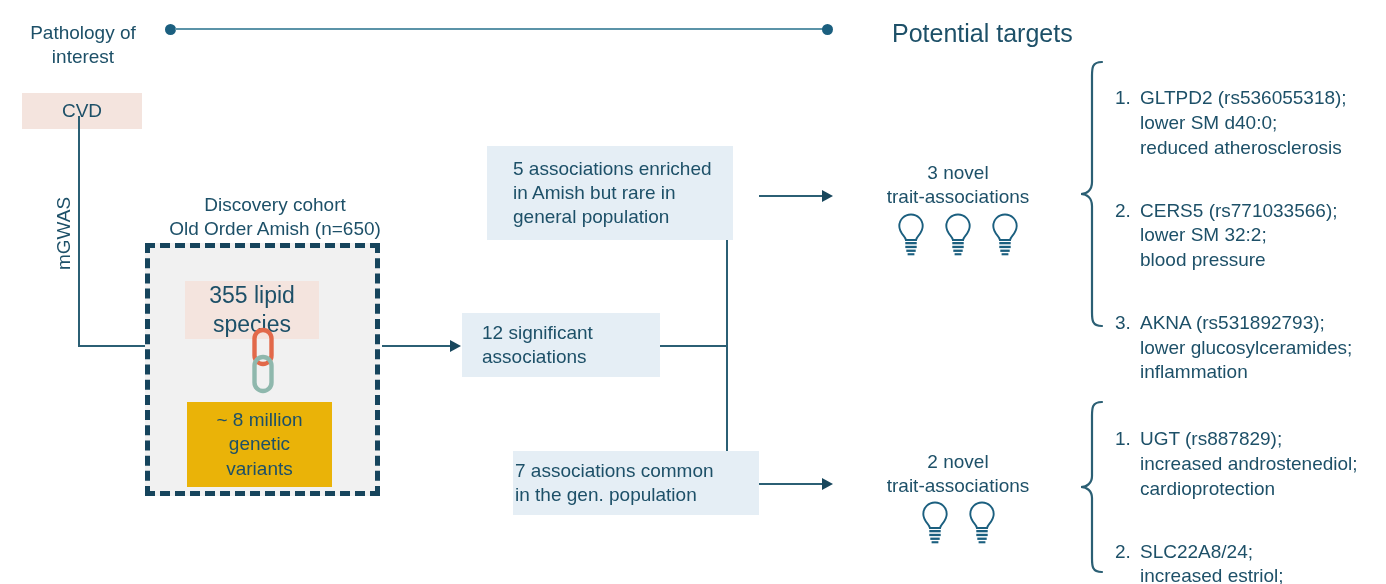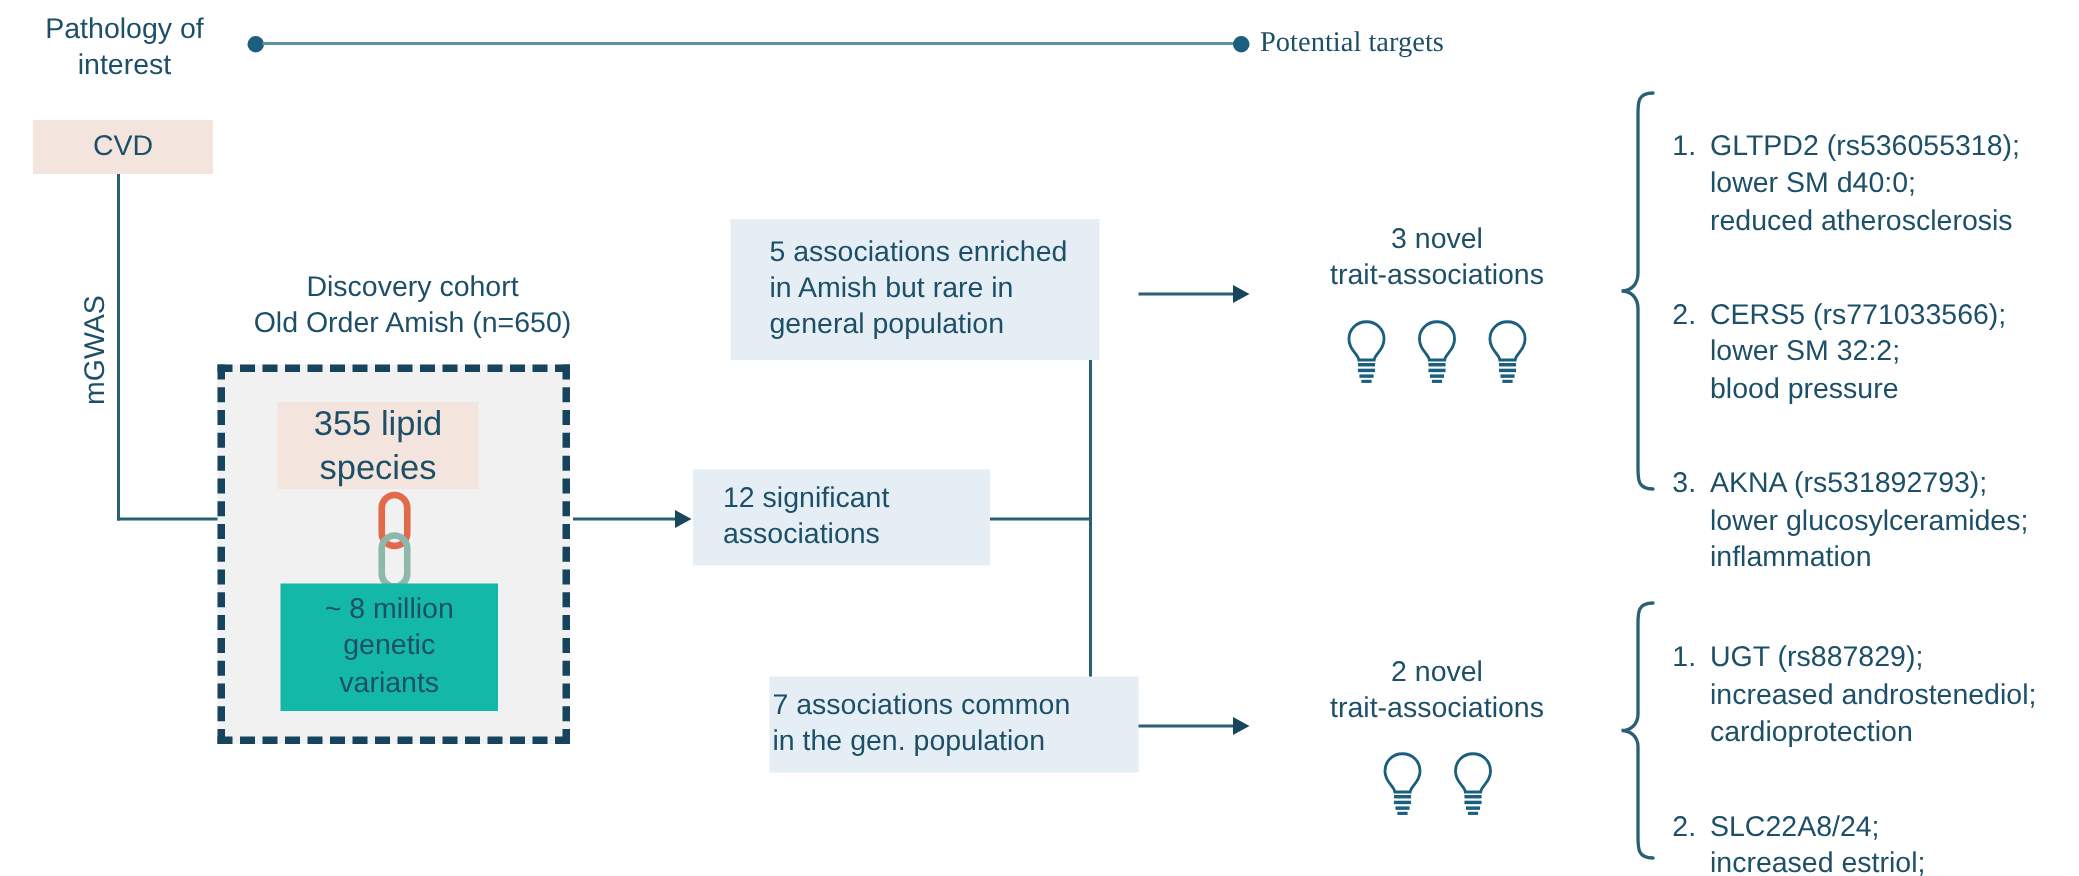--- a/index.html
+++ b/index.html
@@ -17,21 +17,21 @@
     height: 584px;
     background: #ffffff;
     overflow: hidden;
   }
   .abs { position: absolute; }
   .txt {
     color: #1d5068;
     line-height: 1.28;
     white-space: pre-line;
   }
-  .center { text-align: center; }
+  .center { text-align: center; margin-top: 13px; }
 
   
   .axis-line {
     background: #5b93a8;
     height: 2px;
   }
   .axis-dot {
     width: 11px; height: 11px;
     border-radius: 50%;
     background: #1b5f7f;
@@ -39,21 +39,21 @@
 
   
   .box {
     display: flex;
     align-items: center;
     justify-content: center;
     box-sizing: border-box;
   }
   .box-pink   { background: #f4e4de; }
   .box-blue   { background: #e5eef5; }
-  .box-mint   { background: #14b8a6; }
+  .box-mint   { background: #eab308; }
   .box-left   { justify-content: flex-start; }
 
   .dashed {
     box-sizing: border-box;
     border: 5px dashed #16445c;
     background: #f1f1f1;
   }
 
   
   .hline { background: #2b5f74; height: 2px; }
@@ -90,21 +90,21 @@
 
 <div id="canvas">
 
   <div class="abs txt center" style="left:8px; top:8px; width:150px; font-size:19px;">Pathology of
 interest</div>
 
   <div class="abs axis-dot" style="left:165px; top:24px;"></div>
   <div class="abs axis-line" style="left:175px; top:28px; width:655px;"></div>
   <div class="abs axis-dot" style="left:822px; top:24px;"></div>
 
-  <div class="abs txt" style="left:840px; top:17px; font-size:19px;font-family:Liberation Serif, serif;">Potential targets</div>
+  <div class="abs txt" style="left:892px; top:17px; font-size:25px;">Potential targets</div>
 
   <div class="abs box box-pink txt center" style="left:22px; top:80px; width:120px; height:36px; font-size:19px;">CVD</div>
 
   <div class="abs vline" style="left:78px; top:116px; height:231px;"></div>
   <div class="abs hline" style="left:78px; top:345px; width:90px;"></div>
   <div class="abs arrowhead" style="left:166px; top:340px;"></div>
 
   <div class="abs txt rot90" style="left:52px; top:270px; font-size:19px;">mGWAS</div>
 
   <div class="abs txt center" style="left:150px; top:180px; width:250px; font-size:19px;">Discovery cohort

